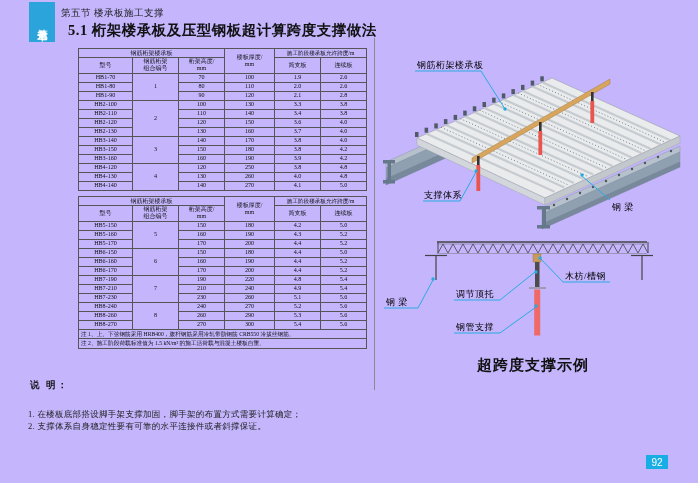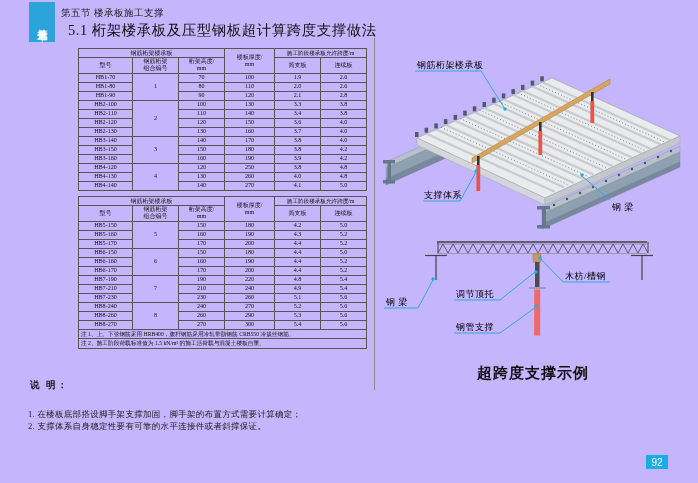--- a/index.html
+++ b/index.html
@@ -3,38 +3,38 @@
 <meta charset="utf-8">
 <style>
   html,body{margin:0;padding:0;background:#fff;}
   #page{position:relative;width:698px;height:483px;background:#c4b5fd;overflow:hidden;
         font-family:"Liberation Serif",serif;color:#111;}
   
   .chapter-tab{position:absolute;left:29px;top:2px;width:26px;height:40px;background:#2ba4dc;
         color:#fff;display:flex;align-items:center;justify-content:center;
         writing-mode:vertical-rl;text-orientation:upright;font-size:10px;font-weight:bold;letter-spacing:1px;}
   .section-label{position:absolute;left:61px;top:7px;font-size:9.5px;color:#222;letter-spacing:.5px;}
-  .page-title{position:absolute;left:68px;top:21px;font-size:14.5px;font-weight:normal;letter-spacing:.5px;}
+  .page-title{position:absolute;left:68px;top:21px;font-size:14.5px;font-weight:bold;letter-spacing:.5px;}
   
   .divider{position:absolute;left:374px;top:38px;width:1px;height:352px;background:#8a8a8a;}
   
   .span-table{position:absolute;left:78px;border-collapse:collapse;table-layout:fixed;width:288px;
         font-size:6.2px;line-height:1.15;}
   .span-table.t1{top:48px;}
   .span-table.t2{top:196px;}
   .span-table th,.span-table td{border:1px solid #555;text-align:center;vertical-align:middle;
         padding:.5px 0;font-weight:normal;white-space:pre-line;}
   .span-table th{font-size:6px;}
   .span-table th.nowrap{white-space:nowrap;font-size:5.6px;}
   .span-table td{font-size:6.1px;white-space:nowrap;}
   .span-table .note-cell{text-align:left;font-size:5.7px;padding:1px 2px;white-space:nowrap;overflow:hidden;}
   
   .caption{position:absolute;font-size:15px;font-weight:bold;letter-spacing:1px;text-align:center;}
   .caption.left{left:78px;top:356px;width:288px;}
-  .caption.right{left:398px;top:356px;width:270px;margin-top:8px;}
+  .caption.right{left:398px;top:356px;width:270px;}
   
   .notes-head{position:absolute;left:30px;top:379px;font-size:9.5px;font-weight:bold;letter-spacing:2px;}
   .note-line{position:absolute;left:28px;font-size:8.5px;color:#222;letter-spacing:.3px;}
   .note-line.n1{top:409px;}
   .note-line.n2{top:421px;}
   
   .page-num{position:absolute;left:646px;top:455px;width:22px;height:14px;background:#19ade6;color:#fff;
         font-size:10px;font-family:"Liberation Sans",sans-serif;display:flex;align-items:center;justify-content:center;}
   
   .diag{position:absolute;}

